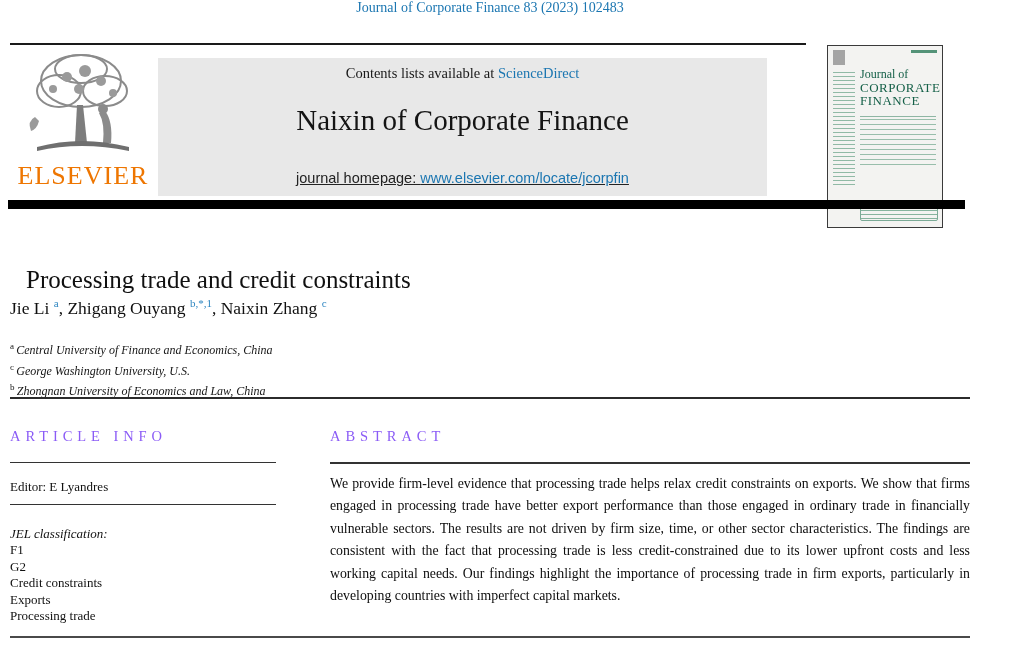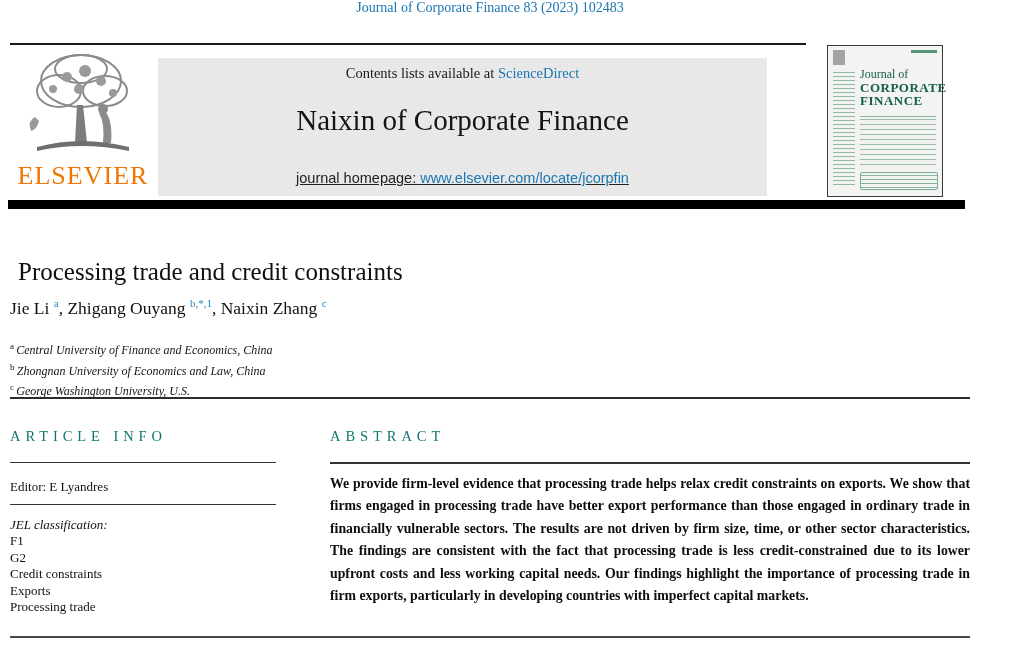--- a/index.html
+++ b/index.html
@@ -22,67 +22,67 @@
   
   .banner{position:absolute;left:158px;top:58px;width:609px;height:138px;background:#e8e8e8;}
   .contents-line{position:absolute;top:7px;left:0;width:100%;text-align:center;font-size:14.5px;color:#191919;}
   .journal-title{position:absolute;top:46px;left:0;width:100%;text-align:center;
                  font-size:29px;color:#141414;}
   .homepage-line{position:absolute;top:112px;left:0;width:100%;text-align:center;
                  font-family:"Liberation Sans",sans-serif;font-size:14.5px;color:#222;text-decoration:underline;}
   .link{color:#1b76b1;text-decoration:none;cursor:pointer;}
 
   
-  .cover{position:absolute;left:827px;top:45px;width:116px;height:152px;background:#f3f3f1;
+  .cover{position:absolute;left:827px;top:45px;width:116px;height:183px;background:#f3f3f1;
          border:1.5px solid #3a3a3a;box-sizing:border-box;}
   .cover-emblem{position:absolute;left:5px;top:4px;width:12px;height:15px;background:#8a8a8a;
                 opacity:.75;}
   .cover-issn{position:absolute;right:5px;top:4px;width:26px;height:3px;background:#2c7a5a;opacity:.8;}
   .cover-leftcol{position:absolute;left:5px;top:26px;width:22px;height:116px;
       background:repeating-linear-gradient(to bottom,#3f8b68 0,#3f8b68 1px,transparent 1px,transparent 4px);
       opacity:.55;}
   .cover-title{position:absolute;left:32px;top:22px;width:78px;color:#156048;line-height:1.05;}
   .cover-title .t1{font-size:12px;}
-  .cover-title .t2,.cover-title .t3{font-size:13px;font-weight:bold;letter-spacing:.5px;}
+  .cover-title .t2,.cover-title .t3{font-size:13px;font-weight:normal;letter-spacing:.5px;}
   .cover-contents{position:absolute;left:32px;top:70px;width:76px;height:48px;border-top:1px solid #2c7a5a;
       background:repeating-linear-gradient(to bottom,#3f8b68 2px,#3f8b68 3px,transparent 3px,transparent 7px);
       opacity:.5;}
   .cover-bottombox{position:absolute;left:32px;bottom:6px;width:76px;height:16px;border:1px solid #2c7a5a;
       background:repeating-linear-gradient(to bottom,#3f8b68 2px,#3f8b68 3px,transparent 3px,transparent 6px);
       opacity:.6;border-radius:2px;}
 
   
   .black-bar{position:absolute;left:8px;top:200px;width:957px;height:9px;background:#000;}
 
   
-  .title{position:absolute;left:10px;top:250px;margin:8px;font-weight:normal;
+  .title{position:absolute;left:10px;top:250px;margin:16px;font-weight:normal;
          font-size:25px;color:#101010;}
   .authors{position:absolute;left:10px;top:297px;font-size:17.5px;color:#101010;}
   .authors sup{color:#2e86c1;font-size:11px;}
   .affils{position:absolute;left:10px;top:338px;font-style:italic;font-size:12px;
           line-height:16.5px;color:#141414;}
   .affils sup{font-size:9px;font-style:normal;}
 
   .rule{position:absolute;background:#2b2b2b;}
   .rule-mid{left:10px;top:397px;width:960px;height:1.5px;}
   .rule-bottom{left:10px;top:636px;width:960px;height:2px;background:#4a4a4a;}
 
   
-  .sec-heading{font-size:14.5px;letter-spacing:.34em;color:#0f766e;}
+  .sec-heading{font-size:14.5px;letter-spacing:.34em;color:#8b5cf6;}
   .info-col{position:absolute;left:10px;top:428px;width:266px;}
   .abs-col{position:absolute;left:330px;top:428px;width:640px;}
   .hrule{height:1px;background:#333;}
   .info-col .hrule{margin-top:17px;}
   .abs-col .hrule{margin-top:17px;height:1.5px;}
   .editor-line{font-size:13px;margin-top:16px;}
   .info-col .hrule2{height:1px;background:#333;margin-top:9px;}
-  .jel-label,.kw-label{font-style:italic;font-size:13px;margin-top:12px;}
+  .jel-label,.kw-label{font-style:italic;font-size:13px;margin-top:21px;}
   .jel-item,.kw-item{font-size:13px;line-height:16.5px;}
   .kw-label{margin-top:14px;}
-  .abs-text{font-size:13.8px;line-height:22.5px;text-align:justify;margin-top:9px;color:#0d0d0d;font-weight:bold;}
+  .abs-text{font-size:13.8px;line-height:22.5px;text-align:justify;margin-top:9px;color:#0d0d0d;}
 </style>
 </head>
 <body>
 
 <div class="page">
 
   <div class="citation">Journal of Corporate Finance 83 (2023) 102483</div>
 
   <div class="top-rule"></div>
 
@@ -135,22 +135,22 @@
   </div>
 
   <div class="black-bar"></div>
 
   <h1 class="title">Processing trade and credit constraints</h1>
 
   <div class="authors"><span>Jie Li </span><sup>a</sup>, <span>Zhigang Ouyang </span><sup>b,*,1</sup>, <span>Naixin Zhang </span><sup>c</sup></div>
 
   <div class="affils">
       <div><sup>a </sup>Central University of Finance and Economics, China</div>
+      <div><sup>c </sup>George Washington University, U.S.</div>
       <div><sup>b </sup>Zhongnan University of Economics and Law, China</div>
-      <div><sup>c </sup>George Washington University, U.S.</div>
     </div>
 
   <div class="rule rule-mid"></div>
 
   <div class="info-col">
     <div class="sec-heading">ARTICLE INFO</div>
     <div class="hrule"></div>
     <div class="editor-line">Editor: E Lyandres</div>
     <div class="hrule2"></div>
     <div class="jel-label">JEL classification:</div>

